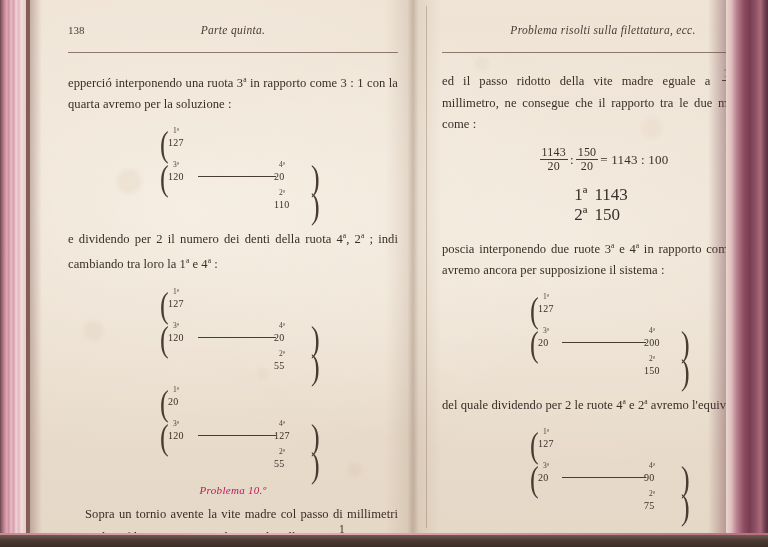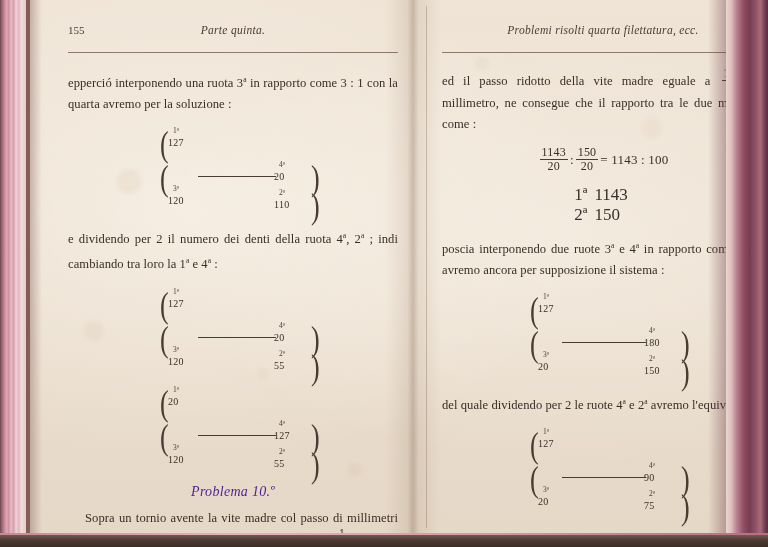--- a/index.html
+++ b/index.html
@@ -136,21 +136,21 @@
   .supp .row{display:block;}
   .supp .lab{display:inline-block;width:16px;text-align:right;margin-right:7px;}
   .supp .val{display:inline-block;width:40px;text-align:left;}
 
   
   .diagram{
     position:relative;margin:12px auto;width:210px;height:86px;
     font-size:13px;color:#3a2e27;
   }
   .dg-l1{position:absolute;left:40px;top:0;}
-  .dg-l2{position:absolute;left:40px;top:34px;margin-top:24px;}
+  .dg-l2{position:absolute;left:40px;top:34px;}
   .dg-r1{position:absolute;left:146px;top:34px;}
   .dg-r2{position:absolute;left:146px;top:62px;}
   .lbl{
     display:block;font-size:7.5px;line-height:8px;
     margin-left:5px;color:#4a3b33;letter-spacing:0;
   }
   .num-cell{display:block;font-size:10px;line-height:15px;letter-spacing:.3px;}
   .paren{
     position:absolute;font-size:26px;line-height:1;color:#4a3b33;
     font-family:"Liberation Serif",serif;
@@ -158,37 +158,37 @@
   .paren-a{left:32px;top:5px;transform:scaleY(1.35);}
   .paren-b{left:32px;top:39px;transform:scaleY(1.35);}
   .paren-c{left:183px;top:39px;transform:scaleY(1.35);}
   .paren-d{left:183px;top:67px;transform:scaleY(1.35);}
   .connector{
     position:absolute;left:70px;top:49px;width:78px;height:1px;
     background:#4a3b33;
   }
   .diagram.short .connector{left:64px;width:84px;}
   .prob-head{
-    text-align:center;font-style:italic;font-size:14px;
-    margin:8px 0 8px 0;color:#4c1d95;letter-spacing:.3px;
+    text-align:center;font-style:italic;font-size:11px;
+    margin:8px 0 8px 0;color:#be185d;letter-spacing:.3px;
   }
 </style>
 </head>
 <body>
 
 <div class="book">
 
   <div class="spread">
     <div class="paper-tone"></div>
     <div class="foxing"></div>
 
     <div class="page page-left">
 
       <div class="running-head">
-        <span class="rh-folio">155</span>
+        <span class="rh-folio">138</span>
         <span class="rh-title">Parte quinta.</span>
       </div>
       <div class="rule"></div>
 
       <p class="body">epperció interponendo una ruota 3<sup class="ord">a</sup> in rapporto come 3 : 1 con la quarta avremo per la soluzione :</p>
 
       <div class="diagram">
         <span class="paren paren-a">(</span>
         <span class="paren paren-b">(</span>
         <span class="paren paren-c">)</span>
@@ -266,21 +266,21 @@
 
       <p class="body indent">
         <span>Sopra un tornio avente la vite madre col passo di millimetri 7,5 si deve filettare una vite col passo di pollici 2</span><span class="frac"><span class="num">1</span><span class="den">4</span></span><span>.</span>
       </p>
 
     </div>
 
     <div class="page page-right">
 
       <div class="running-head">
-        <span class="rh-title">Problemi risolti quarta filettatura, ecc.</span>
+        <span class="rh-title">Problema risolti sulla filettatura, ecc.</span>
         <span class="rh-folio">139</span>
       </div>
       <div class="rule"></div>
 
       <p class="body">
         <span>ed il passo ridotto della vite madre eguale a</span>
         <span class="frac"><span class="num">150</span><span class="den">20</span></span>
         <span>di millimetro, ne consegue che il rapporto tra le due misure é come :</span>
       </p>
 
@@ -309,21 +309,21 @@
         <div class="dg-l1">
           <span class="lbl">1ª</span>
           <span class="num-cell">127</span>
         </div>
         <div class="dg-l2">
           <span class="lbl">3ª</span>
           <span class="num-cell">20</span>
         </div>
         <div class="dg-r1">
           <span class="lbl">4ª</span>
-          <span class="num-cell">180</span>
+          <span class="num-cell">200</span>
         </div>
         <div class="dg-r2">
           <span class="lbl">2ª</span>
           <span class="num-cell">150</span>
         </div>
         <div class="connector"></div>
       </div>
 
       <p class="body">del quale dividendo per 2 le ruote 4<sup class="ord">a</sup> e 2<sup class="ord">a</sup> avremo l'equivalente :</p>
 

